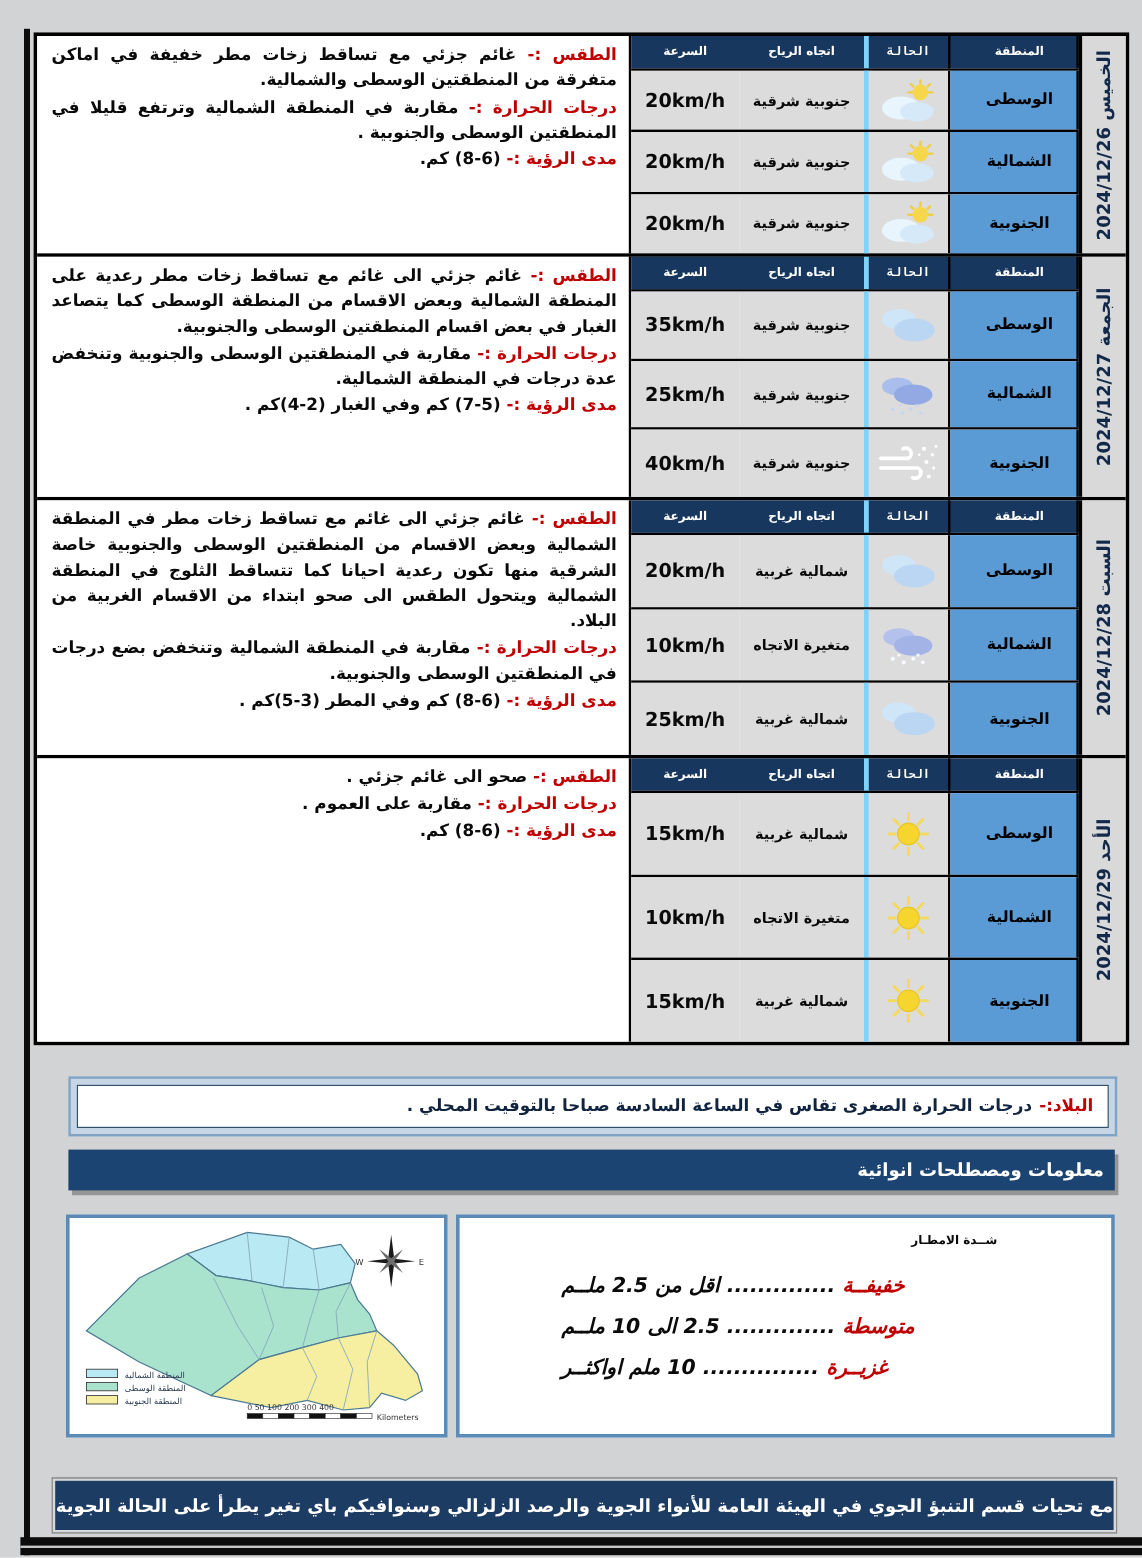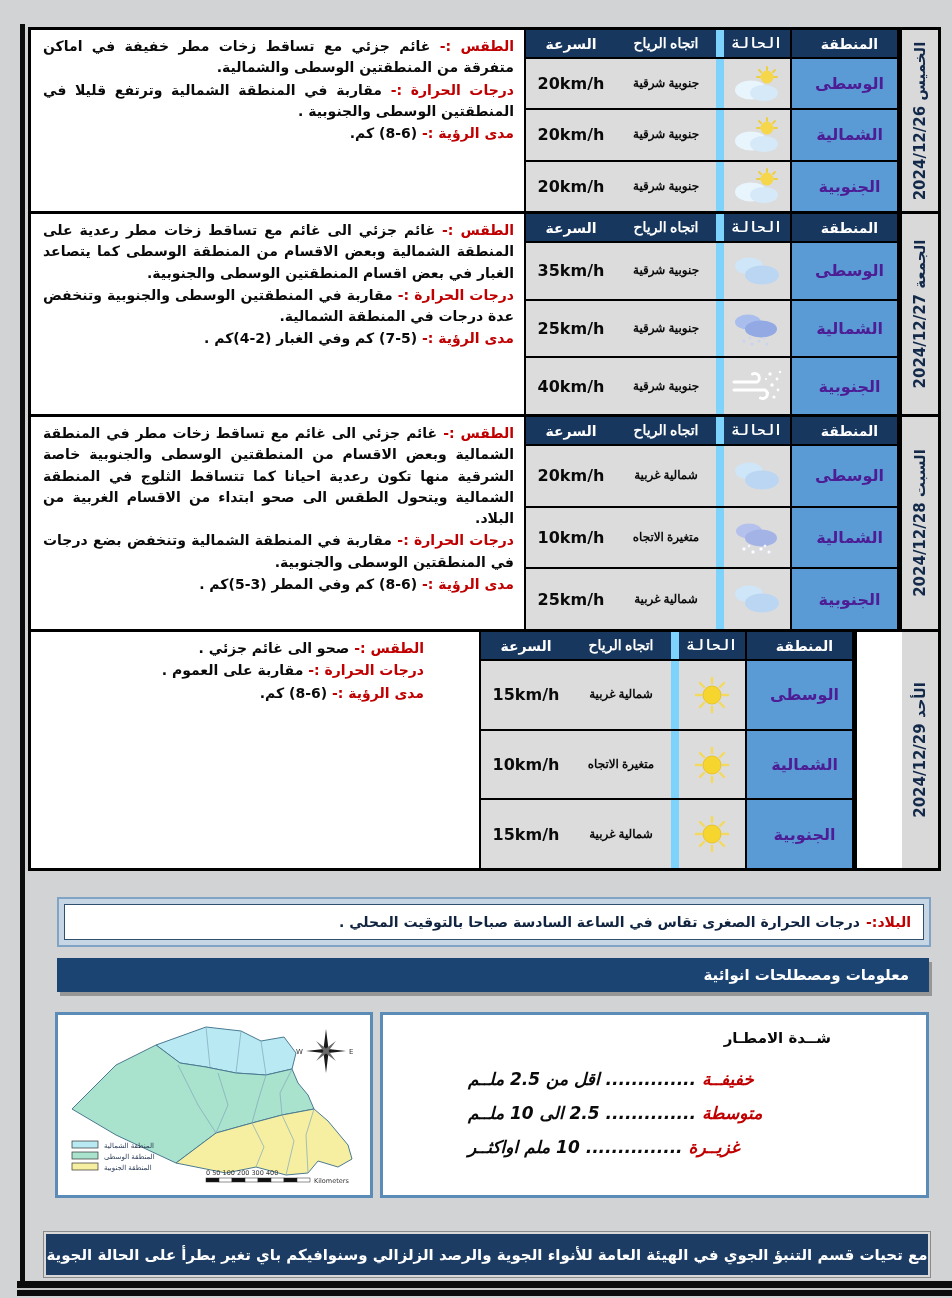--- a/index.html
+++ b/index.html
@@ -8,58 +8,58 @@
 
   
   .frame-left{position:absolute;left:20px;top:24px;width:5px;height:1272px;background:#0c0c0c;}
   .bottom-band{position:absolute;left:17px;top:1281px;width:935px;height:15px;background:#0c0c0c;}
   .bottom-band .inner-line{position:absolute;left:0;right:0;top:7px;height:2px;background:#c6c6c6;}
 
   
   .wx-table{position:absolute;left:28px;top:27px;width:913px;border:3px solid #000;background:#fff;box-sizing:border-box;}
   .sec{display:flex;flex-direction:row;box-sizing:border-box;}
   .sec{border-bottom:3px solid #000;}
-  .sec:last-child{border-bottom:none;gap:45px;}
+  .sec:last-child{border-bottom:none;}
   .sec1{height:184px;justify-content:space-between;}.sec2{height:203px;}.sec3{height:215px;}.sec4{height:236px;}
 
   .desc-cell{flex:1;background:#fff;padding:5px 10px 4px 12px;direction:rtl;text-align:justify;box-sizing:border-box;overflow:hidden;}
   .desc-line{margin:1px 0;font-size:14px;font-weight:700;line-height:1.52;color:#0a0a0a;}
   .red{color:#c00000;}
 
   .cols{width:378px;display:flex;flex-direction:column;border-left:2px solid #000;border-right:3px solid #000;box-sizing:border-box;flex-shrink:0;}
   .hrow{display:flex;height:27px;background:#17375e;flex-shrink:0;}
   .drow{display:flex;flex:1;border-top:2px solid #000;}
   .c{display:flex;align-items:center;justify-content:center;box-sizing:border-box;}
-  .hrow .c{color:#fff;font-weight:700;font-size:14px;direction:rtl;}
+  .hrow .c{color:#fff;font-weight:700;font-size:10px;direction:rtl;}
   .c + .c{border-left:none;}
   .c.speed{width:90px;}
-  .c.wind{width:108px;border-right:8px solid #7dd3fc;font-family:Liberation Serif, serif;}
+  .c.wind{width:108px;border-right:4px solid #7dd3fc;}
   .c.cond{width:68px;border-right:2px solid #000;font-family:Liberation Mono, monospace;}
   .c.region{flex:1;border-right:2px solid #000;padding-left:10px;}
   .drow .c.speed{background:#dcdcdc;font-weight:700;font-size:16px;color:#0a0a0a;}
   .drow .c.wind{background:#dcdcdc;font-weight:700;font-size:12px;color:#0a0a0a;direction:rtl;}
   .drow .c.cond{background:#dcdcdc;}
-  .drow .c.region{background:#5b9bd5;font-weight:700;font-size:16px;color:#4c1d95;direction:rtl;}
+  .drow .c.region{background:#5b9bd5;font-weight:700;font-size:13px;color:#000000;direction:rtl;}
   .wicon{display:inline-flex;align-items:center;justify-content:center;}
 
   .date-cell{width:36px;background:#d9d9d9;position:relative;flex-shrink:0;}
   .date-cell span{position:absolute;top:50%;left:50%;transform:translate(-50%,-50%) rotate(-90deg);white-space:nowrap;font-weight:700;font-size:15px;color:#13294a;direction:rtl;letter-spacing:0.5px;}
 
   
   .notice{position:absolute;left:57px;top:897px;width:874px;height:50px;border:2px solid #82a4c4;background:#c7d6e5;padding:5px;box-sizing:border-box;}
   .notice-inner{height:100%;background:#fff;border:1px solid #31506e;display:flex;align-items:center;direction:rtl;padding:0 12px;font-size:14px;font-weight:700;color:#10233f;box-sizing:border-box;}
   .notice-inner .red{margin-left:6px;}
 
   
-  .info-bar{position:absolute;left:57px;top:958px;width:872px;height:34px;background:#1c4473;color:#fff;display:flex;align-items:center;direction:rtl;padding:0 20px;font-weight:700;font-size:15px;box-sizing:border-box;box-shadow:3px 4px 0 rgba(110,110,110,.6);}
+  .info-bar{position:absolute;left:57px;top:958px;width:872px;height:34px;background:#1c4473;color:#fff;display:flex;align-items:center;direction:rtl;padding:0 9px;font-weight:700;font-size:15px;box-sizing:border-box;box-shadow:3px 4px 0 rgba(110,110,110,.6);}
 
   
   .map-panel{position:absolute;left:55px;top:1012px;width:318px;height:186px;border:3px solid #5b8cb8;background:#fff;box-sizing:border-box;}
   .rain-panel{position:absolute;left:380px;top:1012px;width:549px;height:186px;border:3px solid #5b8cb8;background:#fff;direction:rtl;padding:10px 95px 0 30px;box-sizing:border-box;}
-  .rain-title{font-size:15px;font-weight:700;color:#0a0a0a;margin:4px 0 0 0;}
+  .rain-title{font-size:10px;font-weight:700;color:#0a0a0a;margin:4px 0 0 0;}
   .rain-lines{padding-left:55px;margin-top:22px;}
   .rain-line{text-align:left;font-size:17px;font-weight:700;color:#0a0a0a;margin:14px 0;white-space:nowrap;font-style:italic;}
   .rain-line .dots{letter-spacing:1px;}
 
   
   .footer{position:absolute;left:44px;top:1232px;width:886px;height:45px;background:#1c3c63;border:2px solid #d8d8d8;outline:1px solid #8a8a8a;display:flex;align-items:center;justify-content:center;color:#fff;font-weight:700;font-size:15px;direction:rtl;box-sizing:border-box;text-align:center;}
 </style>
 </head>
 <body>
 

